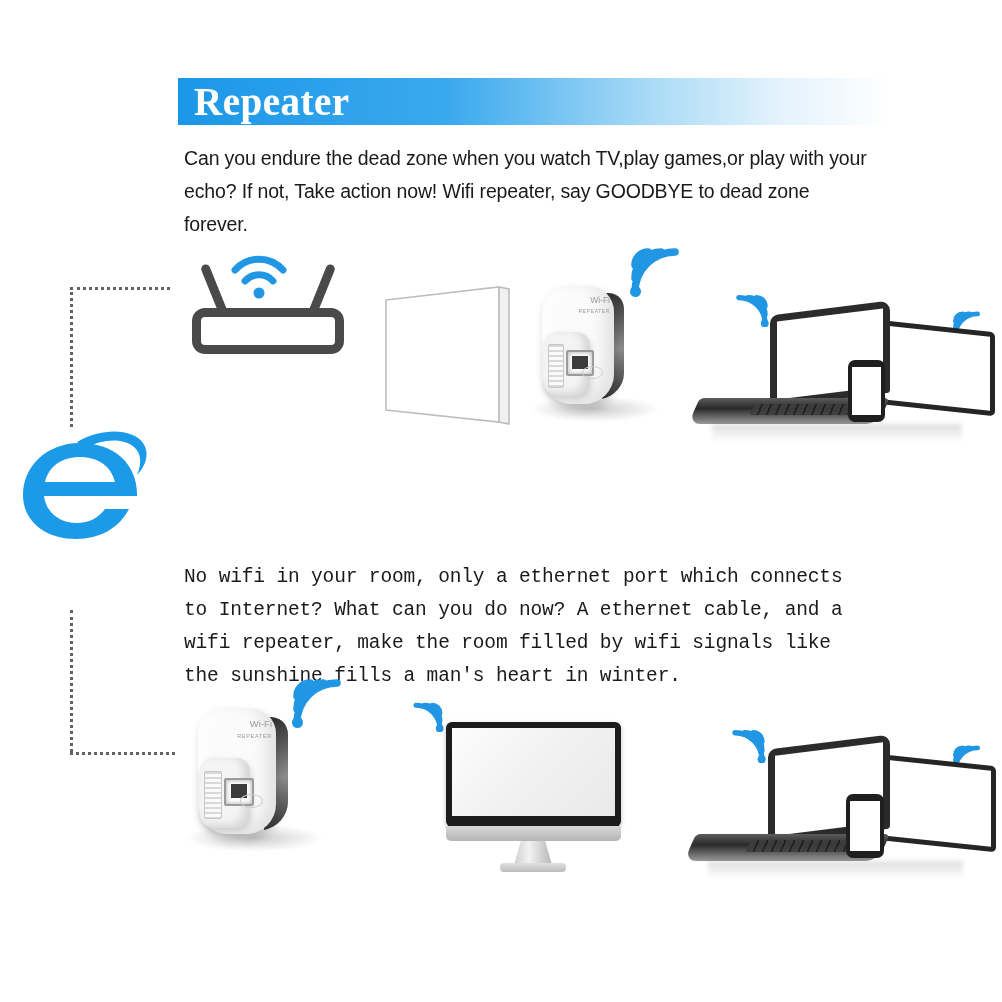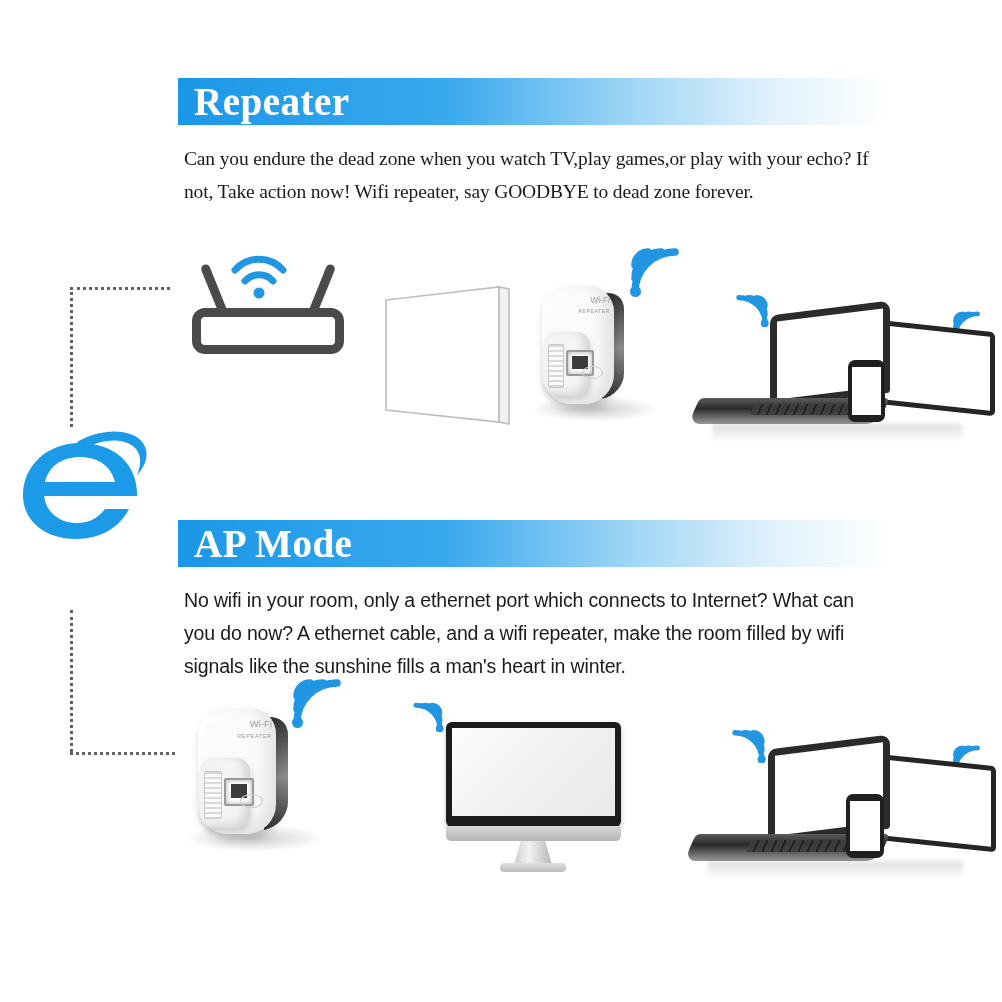--- a/index.html
+++ b/index.html
@@ -257,21 +257,21 @@
                  L118 71 C119 40 96 18 61 18 Z
                  M26 57 C30 41 43 32 61 32 C79 32 92 41 96 57 Z" fill="#1b9ae8"></path>
       </svg>
     </div>
   </div>
 
   <div class="section-bar" style="left:178px; top:78px; width:712px;">
     <span class="bar-title">Repeater</span>
   </div>
 
-  <div class="section-text" style="left:184px; top:142px; width:690px;font-family:Liberation Serif, serif;">Can you endure the dead zone when you watch TV,play games,or play with your echo? If not, Take action now! Wifi repeater, say GOODBYE to dead zone forever.</div>
+  <div class="section-text" style="left:184px; top:142px; width:690px;">Can you endure the dead zone when you watch TV,play games,or play with your echo? If not, Take action now! Wifi repeater, say GOODBYE to dead zone forever.</div>
 
   <div class="device" style="left:192px; top:253px; width:160px; height:115px;">
     <div class="wifi" style="left:36px; top:-5px;">
       <svg width="62" height="52" viewBox="0 0 62 52" aria-hidden="true">
         <g fill="none" stroke="#2196e3" stroke-width="7" stroke-linecap="round">
           <path d="M7 22 A32 32 0 0 1 55 22"></path>
           <path d="M17 33 A19 19 0 0 1 45 33"></path>
         </g>
         <circle cx="31" cy="45" r="5.5" fill="#2196e3"></circle>
       </svg>
@@ -360,25 +360,22 @@
     </div>
 
     <div>
       <div class="phone-body" style="left:166px; top:72px; width:37px; height:62px;"></div>
       <div class="phone-screen" style="left:170px; top:79px; width:29px; height:48px;"></div>
     </div>
 
     <div class="reflect" style="left:30px; top:136px; width:250px; height:18px;"></div>
   </div>
 
-  <div class="section-bar" style="left:178px; top:520px; width:712px;">
-    <span class="bar-title">AP Mode</span>
-  </div>
-
-  <div class="section-text" style="left:184px; top:584px; width:692px;">No wifi in your room, only a ethernet port which connects to Internet? What can you do now? A ethernet cable, and a wifi repeater, make the room filled by wifi signals like the sunshine fills a man's heart in winter.</div>
+
+  <div class="section-text" style="left:184px; top:561px; width:692px;font-family:Liberation Mono, monospace;">No wifi in your room, only a ethernet port which connects to Internet? What can you do now? A ethernet cable, and a wifi repeater, make the room filled by wifi signals like the sunshine fills a man's heart in winter.</div>
 
   <div class="device" style="left:178px; top:672px; width:190px; height:185px;">
     <div class="wifi" style="left:110px; top:4px;">
       <svg width="58" height="52" viewBox="0 0 58 52" aria-hidden="true">
         <g fill="none" stroke="#2196e3" stroke-width="7.5" stroke-linecap="round">
           <path d="M9 47 A40 40 0 0 1 49 7"></path>
           <path d="M9 33 A26 26 0 0 1 35 7"></path>
           <path d="M9 20 A13 13 0 0 1 22 7"></path>
         </g>
         <circle cx="9.5" cy="46.5" r="5.5" fill="#2196e3"></circle>

